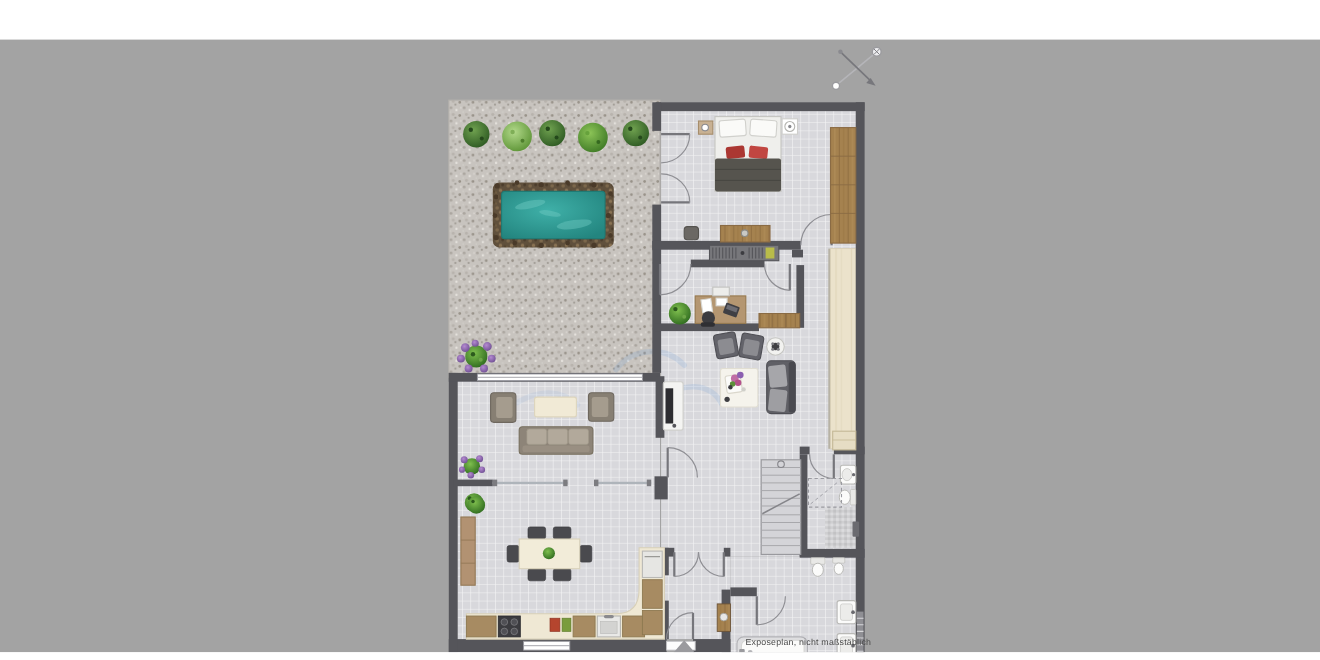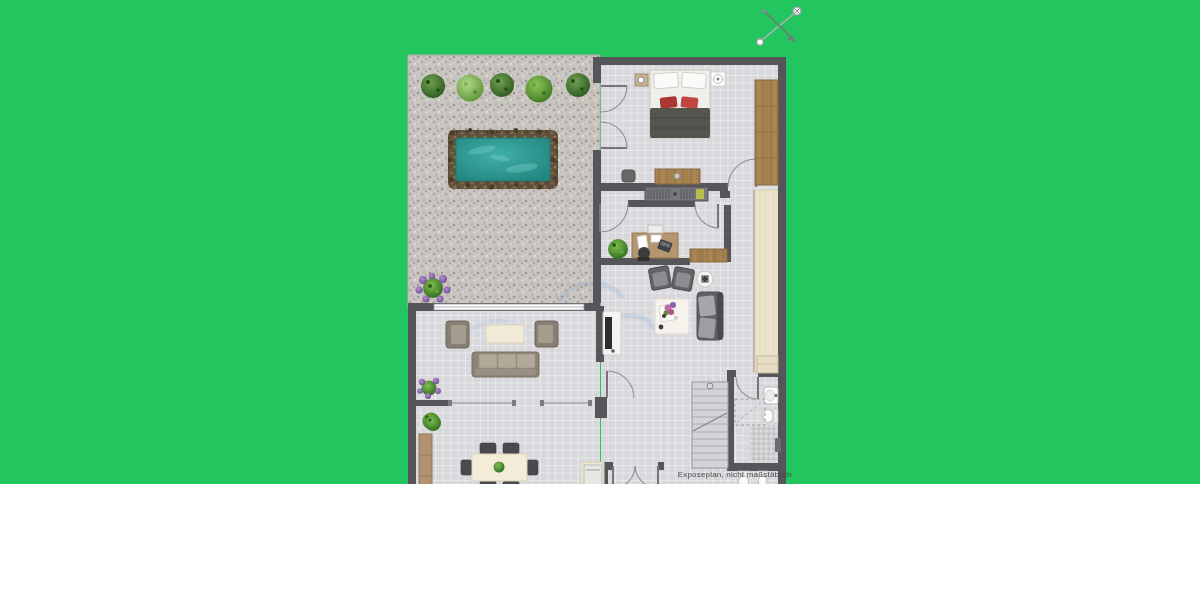--- a/index.html
+++ b/index.html
@@ -3,22 +3,22 @@
 <meta charset="utf-8">
 <style>
   :root{
     --wall:#55555a; --floor-tile:#d8d8dc; --gravel:#c8c4bf;
     --pool-water:#2c9a93; --pool-border:#60503c;
     --wood-dark:#a5824f; --wood-light:#ebe2cb; --counter-cream:#efe8d4;
     --sofa-taupe:#8d8478; --sofa-dark:#63636a; --accent-red:#ab3732;
     --plant-green:#4e8a2e; --plant-purple:#8b5fb0;
   }
   html,body{margin:0;padding:0;background:#ffffff;}
-  .stage{position:relative;width:1200px;height:484px;background:#22c55e;overflow:hidden;
-         font-family:"Liberation Sans", sans-serif;}
+  .stage{position:relative;width:1200px;height:557px;background:#a3a3a3;overflow:hidden;
+         font-family:"Liberation Sans", sans-serif;margin-top:36px;}
   svg{position:absolute;left:0;top:0;}
   .wall{fill:var(--wall);}
   .tilebase{fill:var(--floor-tile);}
   .gravelbase{fill:var(--gravel);}
   .woodbase{fill:var(--wood-dark);}
   .woodlightbase{fill:var(--wood-light);}
   .stonebase{fill:var(--pool-border);}
   .counter{fill:var(--counter-cream);stroke:#d8d0b8;stroke-width:1;}
   .cab{fill:#a78b62;stroke:#8d7850;stroke-width:.8;}
   .white-fix{fill:#fbfbfa;stroke:#b9b9b6;stroke-width:1;}

